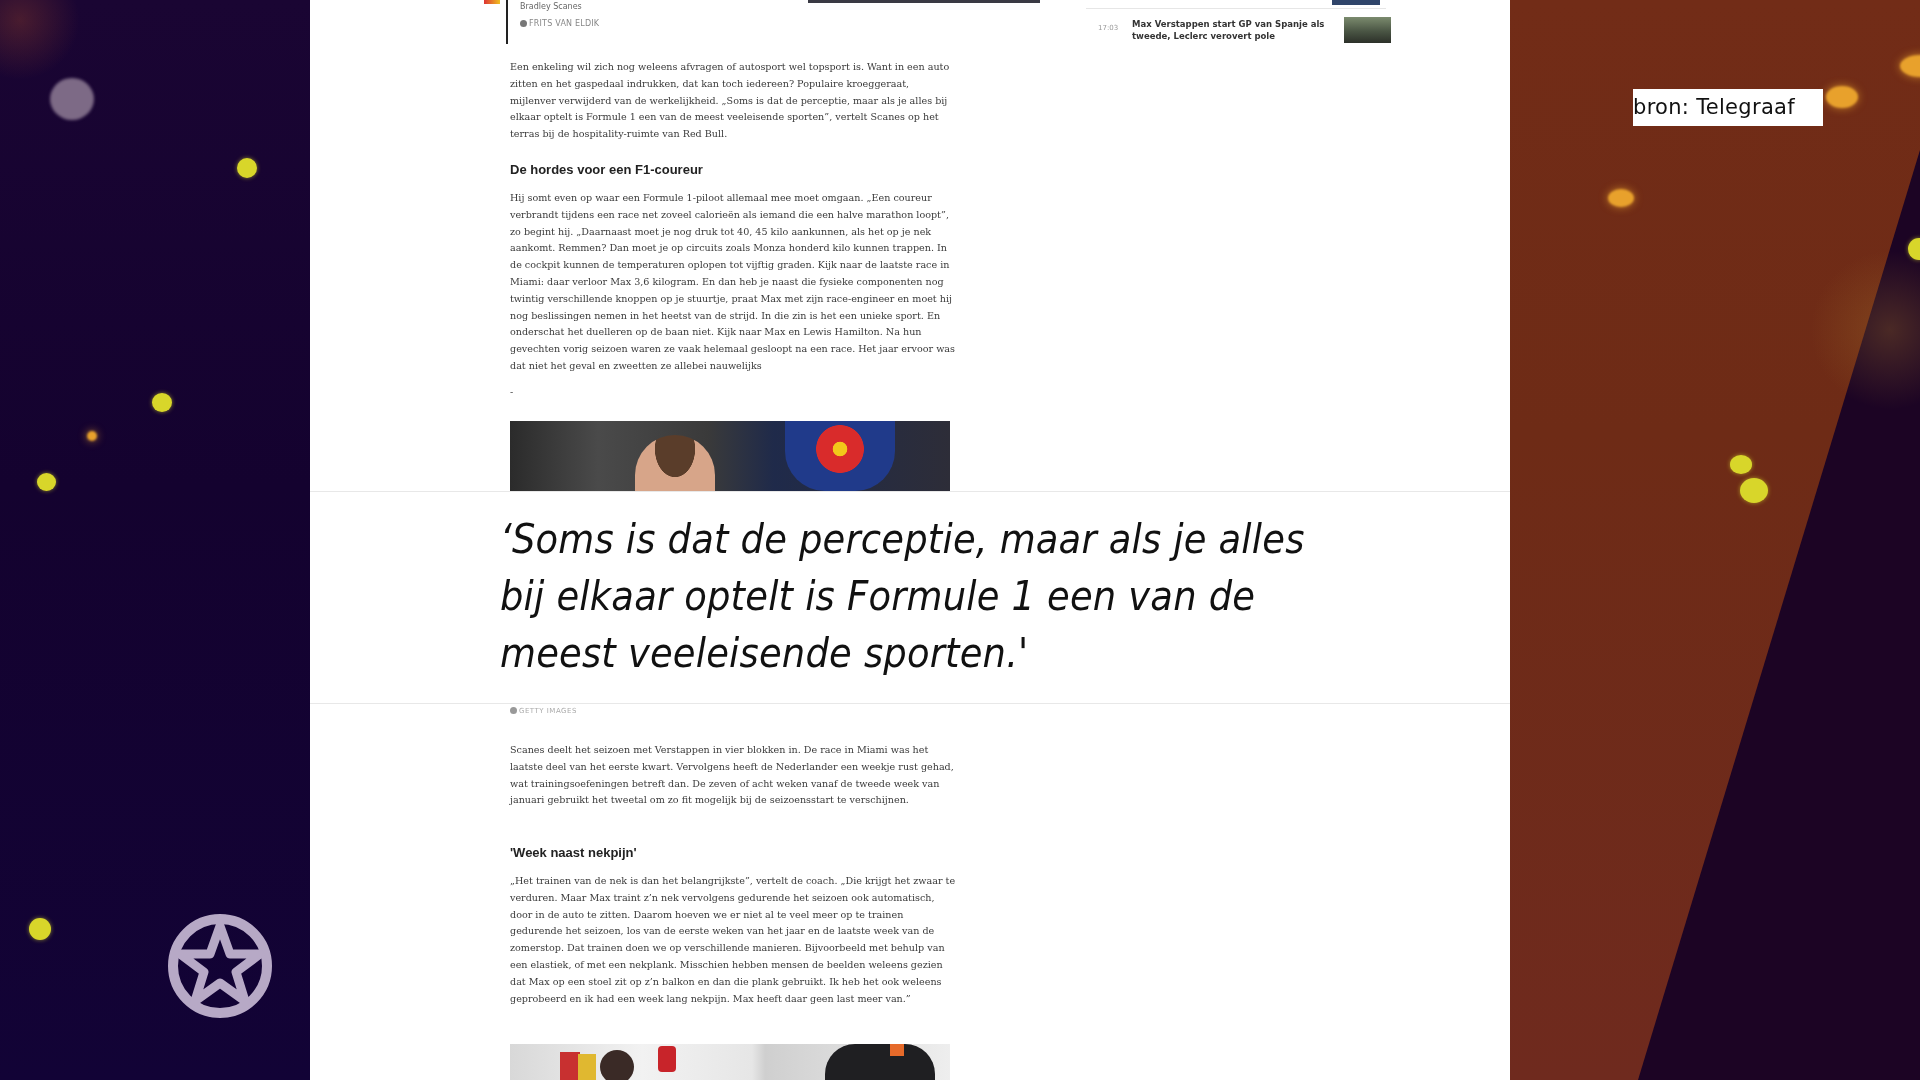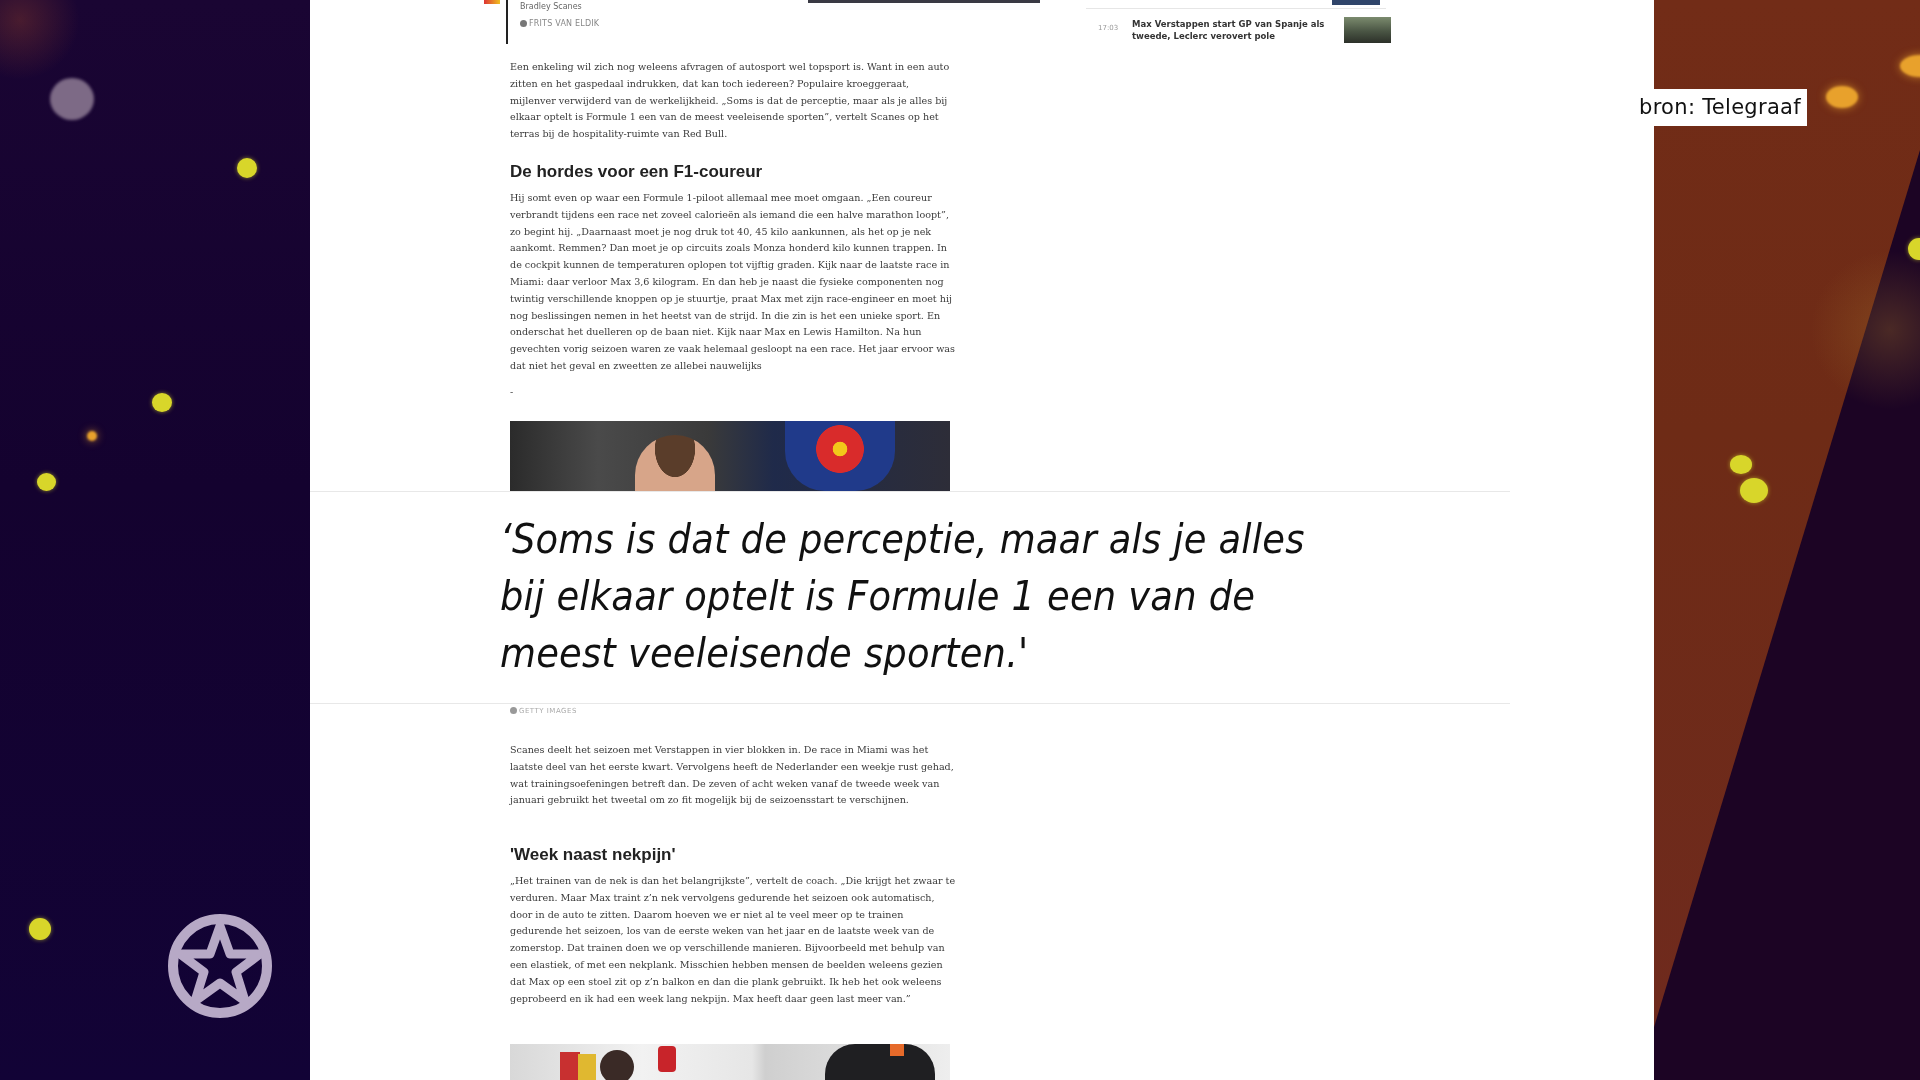--- a/index.html
+++ b/index.html
@@ -16,42 +16,42 @@
   .bg-right-wedge { position:absolute; left:0; top:0; width:410px; height:1080px;
               background:#1c0424; clip-path:polygon(410px 150px, 410px 1080px, 128px 1080px); }
   .bg-right-glow { position:absolute; left:300px; top:250px; width:160px; height:160px; border-radius:50%;
               background:radial-gradient(circle, rgba(160,110,40,0.35), rgba(0,0,0,0) 70%); }
   .dot { position:absolute; border-radius:50%; }
   .dot.yellow { background:#d8d62a; box-shadow:0 0 4px rgba(216,214,42,0.6); }
   .dot.orange { background:#e8a12c; box-shadow:0 0 8px rgba(232,161,44,0.7); filter:blur(1px); }
   .dot.ghost  { background:#7d6a86; filter:blur(1.5px); }
 
   
-  .page { position:absolute; left:310px; top:0; width:1344px; height:1080px; background:#ffffff; overflow:hidden; }
+  .page { position:absolute; left:310px; top:0; width:1200px; height:1080px; background:#ffffff; overflow:hidden; }
 
   .byline { position:absolute; left:196px; top:0; width:2px; height:44px; background:#222; }
   .byline-flag { position:absolute; left:174px; top:0; width:16px; height:4px; background:linear-gradient(90deg,#d33,#f0c020); }
   .byline-name { position:absolute; left:210px; top:2px; font-size:8px; color:#666; }
   .byline-photo { position:absolute; left:210px; top:19px; font-size:8px; color:#888; letter-spacing:0.2px; }
   .byline-photo .cam { display:inline-block; width:7px; height:7px; border-radius:50%; background:#777; margin-right:2px; vertical-align:-1px; }
 
   .hero-strip { position:absolute; left:498px; top:0; width:232px; height:3px; background:#3a3a44; }
 
   .sidebar-news { position:absolute; left:776px; top:0; width:310px; }
   .news-prev { position:absolute; left:0; top:0; width:300px; height:8px; border-bottom:1px solid #e6e6e6; }
   .news-prev-thumb { position:absolute; left:246px; top:0; width:48px; height:5px; background:#30456a; }
   .news-item { position:absolute; left:0; top:16px; width:300px; height:30px;margin-left:12px; }
   .news-time { position:absolute; left:0; top:8px; font-size:7px; color:#999; }
   .news-title { position:absolute; left:34px; top:2px; width:200px; font-size:8.5px; line-height:12px; color:#333; font-weight:bold; }
   .news-thumb { position:absolute; left:246px; top:1px; width:47px; height:26px;
                 background:linear-gradient(180deg,#7b8b6e 0%,#4a5544 55%,#2c3029 100%); }
 
   .article { position:absolute; left:200px; width:446px; }
   .para { font-family:"DejaVu Serif", serif; font-size:9.6px; line-height:16.8px; color:#3a3a3a; margin:0; }
-  .subhead { font-family:"Liberation Sans", sans-serif; font-weight:bold; font-size:17px; color:#222; margin:0; }
+  .subhead { font-family:"Liberation Sans", sans-serif; font-weight:bold; font-size:13px; color:#222; margin:0; }
 
   .photo1 { position:absolute; left:200px; top:421px; width:440px; height:70px; overflow:hidden;
             background:linear-gradient(90deg,#2b2b2b 0%,#4a4a4a 20%,#3a3a3a 45%,#1f2a4a 60%,#2d2d38 100%); }
   .photo1 .face { position:absolute; left:125px; top:14px; width:80px; height:70px; border-radius:40px 40px 0 0;
             background:radial-gradient(ellipse at 50% 20%, #5a3d2a 0 35%, #d7a589 36% 100%); }
   .photo1 .helmet { position:absolute; left:275px; top:0px; width:110px; height:70px; border-radius:0 0 40px 40px;
             background:radial-gradient(circle at 50% 40%, #f2c81a 0 10%, #d92b2b 11% 34%, #203a8a 35% 100%); }
 
   .quote-band { position:absolute; left:0; top:491px; width:1200px; height:211px; background:#fff;
                 border-top:1px solid #e8e8e8; border-bottom:1px solid #e8e8e8; }
@@ -64,22 +64,22 @@
   .photo2 { position:absolute; left:200px; top:1044px; width:440px; height:36px; overflow:hidden;
             background:linear-gradient(90deg,#d8d8d8 0%,#f2f2f2 30%,#e6e6e6 55%,#cfcfcf 58%,#eeeeee 100%); }
   .photo2 .a { position:absolute; left:50px; top:8px; width:20px; height:30px; background:#c83030; }
   .photo2 .b { position:absolute; left:68px; top:10px; width:18px; height:30px; background:#e0b830; }
   .photo2 .c { position:absolute; left:90px; top:6px; width:34px; height:34px; border-radius:50%; background:#3a2a26; }
   .photo2 .d { position:absolute; left:148px; top:2px; width:18px; height:26px; border-radius:4px; background:#c8242a; }
   .photo2 .e { position:absolute; left:315px; top:0; width:110px; height:36px; border-radius:30px 30px 0 0; background:#1f1f22; }
   .photo2 .f { position:absolute; left:380px; top:0; width:14px; height:12px; background:#e66a2a; }
 
   
-  .source-tag { position:absolute; left:1633px; top:89px; width:174px; height:37px; background:#ffffff;
-                font-family:"DejaVu Sans", sans-serif; font-size:21px; color:#111; text-align:center; line-height:37px; letter-spacing:0.3px; }
+  .source-tag { position:absolute; left:1633px; top:89px; width:190px; height:37px; background:#ffffff;
+                font-family:"DejaVu Sans", sans-serif; font-size:21px; color:#111; text-align:left; line-height:37px; letter-spacing:0.3px; }
   .channel-logo { position:absolute; left:166px; top:912px; width:108px; height:108px; }
 </style>
 </head>
 <body>
 
 <div class="bg-left">
   <div class="dot ghost" style="left:50px;top:78px;width:44px;height:42px;"></div>
   <div class="dot yellow" style="left:237px;top:158px;width:20px;height:20px;"></div>
   <div class="dot yellow" style="left:152px;top:393px;width:20px;height:19px;"></div>
   <div class="dot orange" style="left:87px;top:431px;width:10px;height:10px;"></div>

